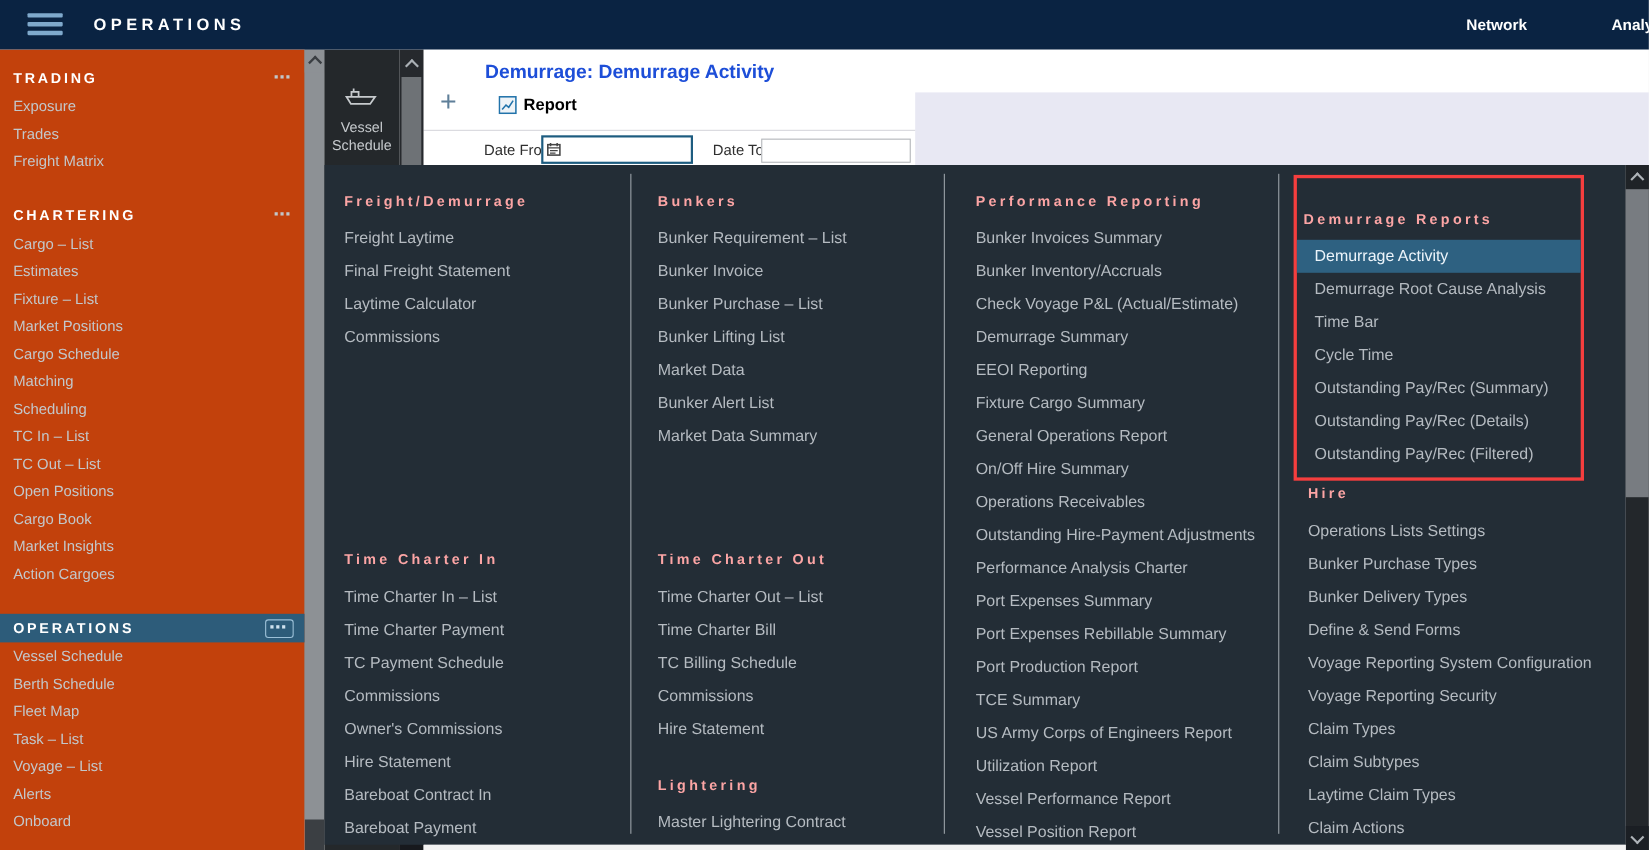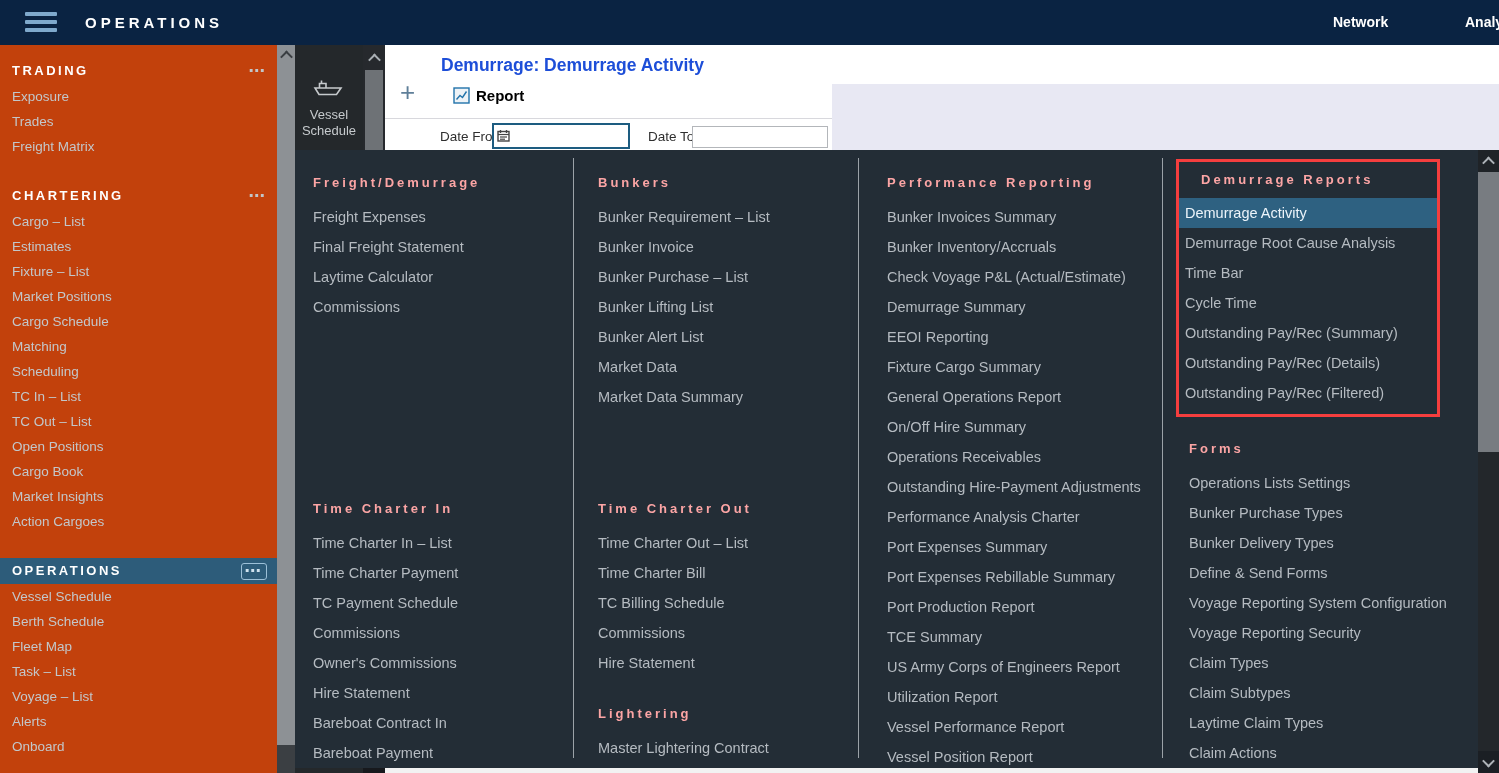--- a/index.html
+++ b/index.html
@@ -71,22 +71,22 @@
              font-size:13px;letter-spacing:3px;white-space:nowrap;}
   .menu-item{height:30px;line-height:30px;font-size:14.5px;color:#b5bbc1;white-space:nowrap;cursor:pointer;}
   .menu-item.selected{background:#2e6181;color:#ecf4fa;}
   #sec-fd{left:18px;top:18px;width:250px;}
   #sec-tci{left:18px;top:344px;width:250px;}
   #sec-bk{left:303px;top:18px;width:250px;}
   #sec-tco{left:303px;top:344px;width:250px;}
   #sec-lt{left:303px;top:549px;width:250px;}
   #sec-pr{left:592px;top:18px;width:270px;}
   #box-dr{left:881px;top:9px;width:258px;border:3px solid #f53e3e;padding:4px 0 6px 0;}
-  #box-dr .sec-title{padding-left:22px;height:28px;line-height:28px;}
-  #box-dr .menu-item{padding-left:6px;}
+  #box-dr .sec-title{padding-left:6px;height:28px;line-height:28px;margin-top:20px;}
+  #box-dr .menu-item{padding-left:16px;}
   #box-dr .items{margin-top:4px;}
   #sec-su{left:894px;top:284px;width:288px;}
 
   
   #menu-scroll{position:absolute;left:1478px;top:150px;width:21px;height:623px;background:#23272b;z-index:6;}
   #menu-scroll .cap{position:absolute;left:0;width:21px;height:22px;background:#1f2327;display:flex;
                     align-items:center;justify-content:center;color:#aeb3b8;cursor:pointer;}
   #menu-scroll .cap.top{top:0;} #menu-scroll .cap.bot{bottom:0;background:#1b1f24;}
   #menu-scroll .thumb{position:absolute;left:0;top:22px;width:21px;height:280px;background:#787c81;}
 
@@ -218,21 +218,21 @@
 
 <div id="menu">
   <div class="vdiv" id="div1"></div>
   <div class="vdiv" id="div2"></div>
   <div class="vdiv" id="div3"></div>
 
   <div class="menu-sec" id="sec-fd">
     <div class="sec-title">Freight/Demurrage</div>
     <div>
 
-    <div class="menu-item">Freight Expenses</div>
+    <div class="menu-item">Freight Laytime</div>
         <div class="menu-item">Final Freight Statement</div>
         <div class="menu-item">Laytime Calculator</div>
         <div class="menu-item">Commissions</div>
       </div>
   </div>
 
   <div class="menu-sec" id="sec-tci">
     <div class="sec-title">Time Charter In</div>
     <div>
 
@@ -248,22 +248,22 @@
   </div>
 
   <div class="menu-sec" id="sec-bk">
     <div class="sec-title">Bunkers</div>
     <div>
 
     <div class="menu-item">Bunker Requirement – List</div>
         <div class="menu-item">Bunker Invoice</div>
         <div class="menu-item">Bunker Purchase – List</div>
         <div class="menu-item">Bunker Lifting List</div>
+        <div class="menu-item">Market Data</div>
         <div class="menu-item">Bunker Alert List</div>
-        <div class="menu-item">Market Data</div>
         <div class="menu-item">Market Data Summary</div>
       </div>
   </div>
 
   <div class="menu-sec" id="sec-tco">
     <div class="sec-title">Time Charter Out</div>
     <div>
 
     <div class="menu-item">Time Charter Out – List</div>
         <div class="menu-item">Time Charter Bill</div>
@@ -315,21 +315,21 @@
         <div class="menu-item">Demurrage Root Cause Analysis</div>
         <div class="menu-item">Time Bar</div>
         <div class="menu-item">Cycle Time</div>
         <div class="menu-item">Outstanding Pay/Rec (Summary)</div>
         <div class="menu-item">Outstanding Pay/Rec (Details)</div>
         <div class="menu-item">Outstanding Pay/Rec (Filtered)</div>
       </div>
   </div>
 
   <div class="menu-sec" id="sec-su">
-    <div class="sec-title">Forms</div>
+    <div class="sec-title">Hire</div>
     <div>
 
     <div class="menu-item">Operations Lists Settings</div>
         <div class="menu-item">Bunker Purchase Types</div>
         <div class="menu-item">Bunker Delivery Types</div>
         <div class="menu-item">Define &amp; Send Forms</div>
         <div class="menu-item">Voyage Reporting System Configuration</div>
         <div class="menu-item">Voyage Reporting Security</div>
         <div class="menu-item">Claim Types</div>
         <div class="menu-item">Claim Subtypes</div>

